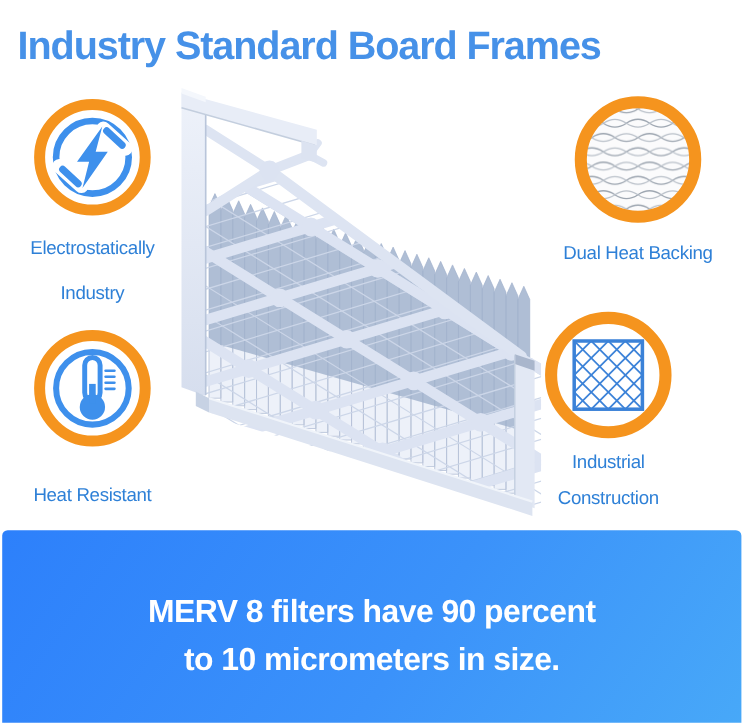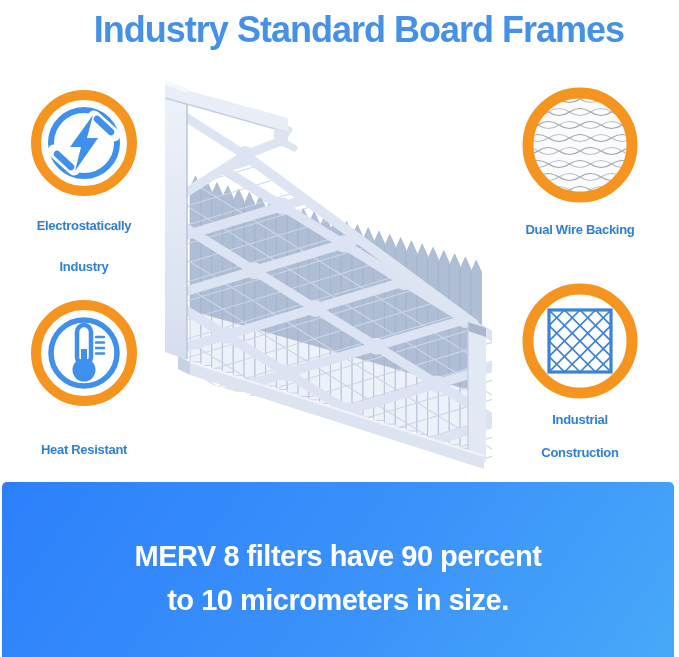--- a/index.html
+++ b/index.html
@@ -1,31 +1,31 @@
 <!DOCTYPE html>
 <html><head>
 <meta charset="utf-8">
 <style>
   html,body{margin:0;padding:0;background:#fff;}
   body{width:679px;height:657px;position:relative;overflow:hidden;
        font-family:"Liberation Sans", sans-serif;}
   .stage{position:absolute;inset:0;width:679px;height:657px;background:#ffffff;}
 
-  .page-title{position:absolute;left:0;top:0;width:620px;text-align:right;
+  .page-title{position:absolute;left:0;top:0;width:620px;text-align:left;
       font-size:36px;font-weight:800;letter-spacing:-1px;color:#4691e8;
-      margin:4px;padding-top:5px;}
+      margin:16px;padding-top:5px;}
 
   .feature{position:absolute;text-align:center;}
   .feature .ring-wrap{display:flex;justify-content:center;}
-  .feature .label{font-weight:700;color:#2e80d7;font-size:13px;line-height:27px;
+  .feature .label{font-weight:400;color:#2e80d7;font-size:17px;line-height:27px;
       letter-spacing:-0.3px;}
   .f-tl{left:2px;top:88px;width:164px;}
   .f-tr{left:494px;top:86px;width:172px;}
   .f-bl{left:2px;top:298px;width:164px;}
-  .f-br{left:494px;top:282px;width:172px;}
+  .f-br{left:467px;top:282px;width:172px;}
   .f-tl .label{margin-top:14px;}
   .f-tr .label{margin-top:12px;}
   .f-bl .label{margin-top:28px;}
   .f-br .label{margin-top:6px;}
 
   .product-svg{position:absolute;left:150px;top:60px;width:352px;height:417px;}
 
   .banner{position:absolute;left:2px;top:482px;width:672px;height:192px;
       border-radius:5px;
       background:linear-gradient(125deg,#2d80fb 0%,#3b92fa 55%,#48a9f8 100%);
@@ -70,21 +70,21 @@
             <path d="M-10.5,19 Q0,26 10.5,19 T31.5,19 T52.5,19" fill="none" stroke="#b8bfc8" stroke-width="1.1"></path>
           </pattern>
         </defs>
         <g clip-path="url(#meshClip)">
           <rect x="-59" y="-59" width="118" height="118" fill="#fbfbfc"></rect>
           <rect x="-59" y="-59" width="118" height="118" fill="url(#meshPat)"></rect>
         </g>
         <circle cx="0" cy="0" r="52" fill="none" stroke="#f5941e" stroke-width="11"></circle>
       </svg>
     </div>
-    <div class="label">Dual Wire Backing</div>
+    <div class="label">Dual Heat Backing</div>
   </div>
 
   <div class="feature f-bl">
     <div class="ring-wrap">
       <svg width="110" height="110" viewBox="-55 -55 110 110">
         <circle cx="0" cy="0" r="48" fill="none" stroke="#f5941e" stroke-width="10"></circle>
         <circle cx="0" cy="0" r="33" fill="none" stroke="#3e90ec" stroke-width="5.5"></circle>
         <rect x="-7" y="-28" width="14" height="39" rx="7" fill="#ffffff" stroke="#3e90ec" stroke-width="4.5"></rect>
         <circle cx="0" cy="17" r="11.5" fill="#3e90ec"></circle>
         <rect x="-3" y="-4" width="6" height="18" fill="#3e90ec"></rect>

